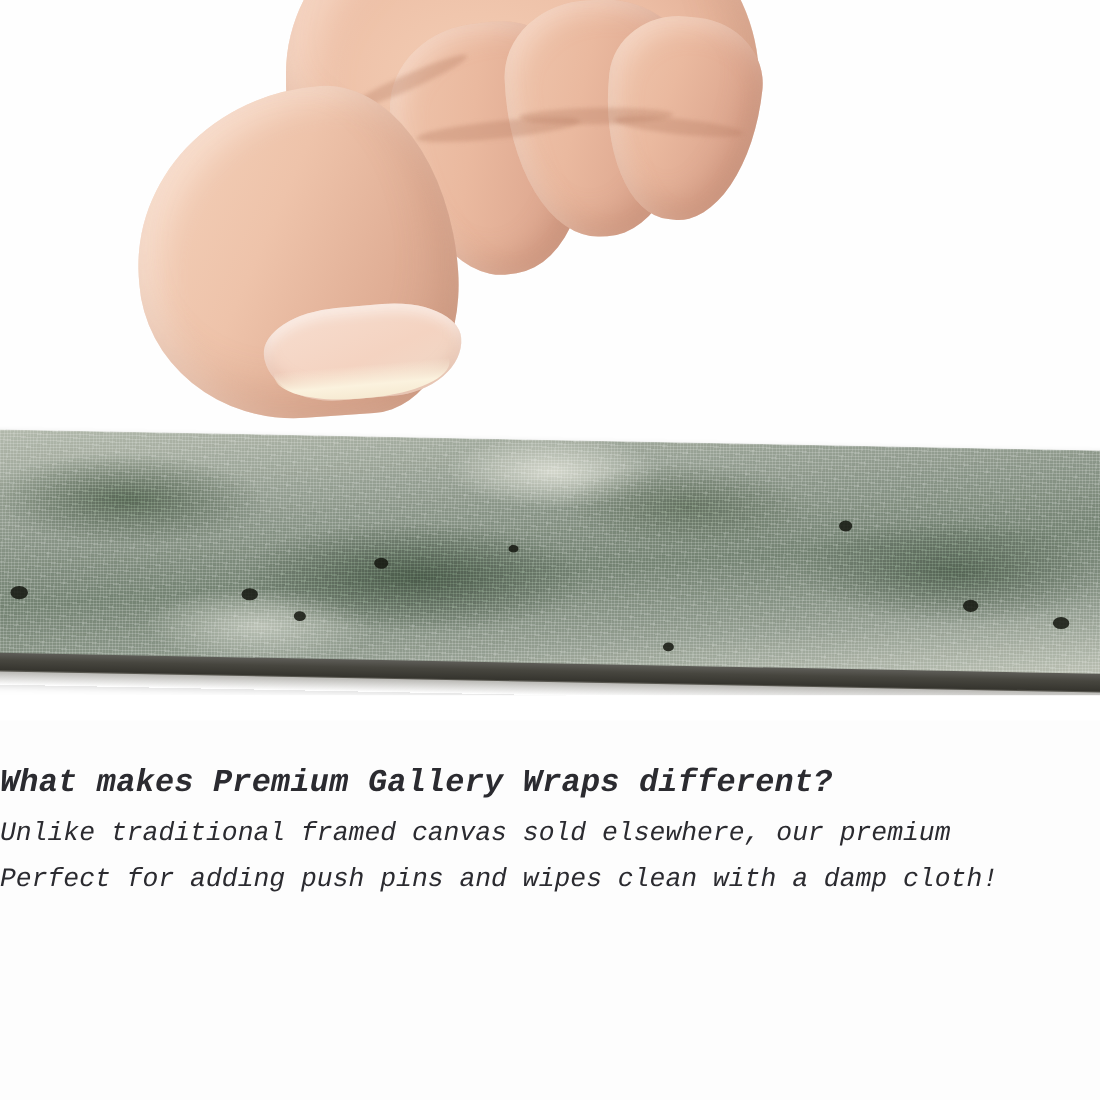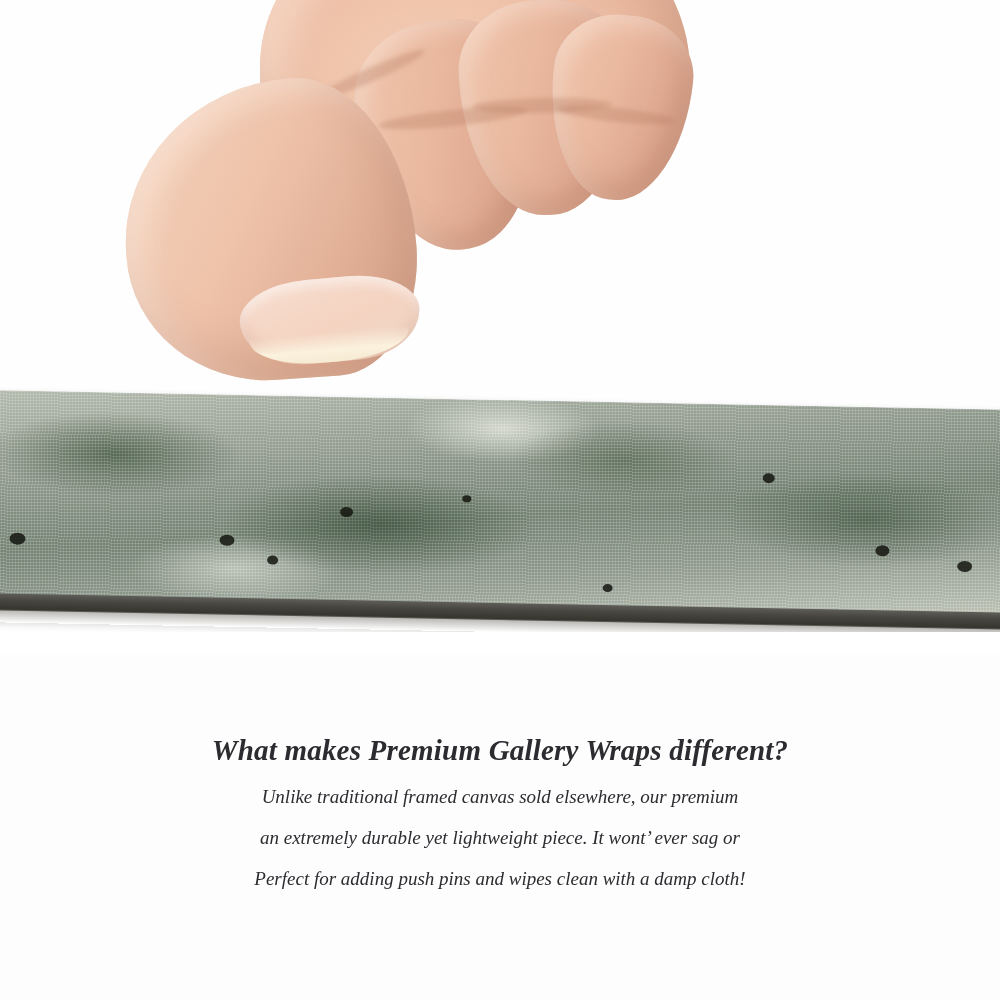--- a/index.html
+++ b/index.html
@@ -173,36 +173,34 @@
     height: 24px;
     background: #ffffff;
   }
 
   
   .caption {
     position: absolute;
     left: 0;
     top: 690px;
     width: 1000px;
-    text-align: center;
     color: #2b2b30;
-    font-family: Liberation Serif, serif;
-    margin-top: 38px;
+    font-family: Liberation Mono, monospace;
   }
   .caption-title {
     font-style: italic;
     font-weight: bold;
     font-size: 29px;
     line-height: 44px;
     letter-spacing: 0.2px;
     margin: 0 0 4px 0;
   }
   .caption-body {
     font-style: italic;
-    font-size: 19px;
+    font-size: 24px;
     line-height: 41px;
     margin: 0;
   }
   .caption-body .line {
     display: block;
   }
 </style>
 </head>
 <body>
 
@@ -241,18 +239,17 @@
       <div class="wrap-shadow"></div>
     </div>
 
     <div class="photo-gap"></div>
   </div>
 
   <div class="caption">
     <p class="caption-title">What makes Premium Gallery Wraps different?</p>
     <p class="caption-body">
       <span class="line">Unlike traditional framed canvas sold elsewhere, our premium</span>
-      <span class="line">an extremely durable yet lightweight piece. It wont’ ever sag or</span>
       <span class="line">Perfect for adding push pins and wipes clean with a damp cloth!</span>
     </p>
   </div>
 
 </div>
 
 </body></html>

